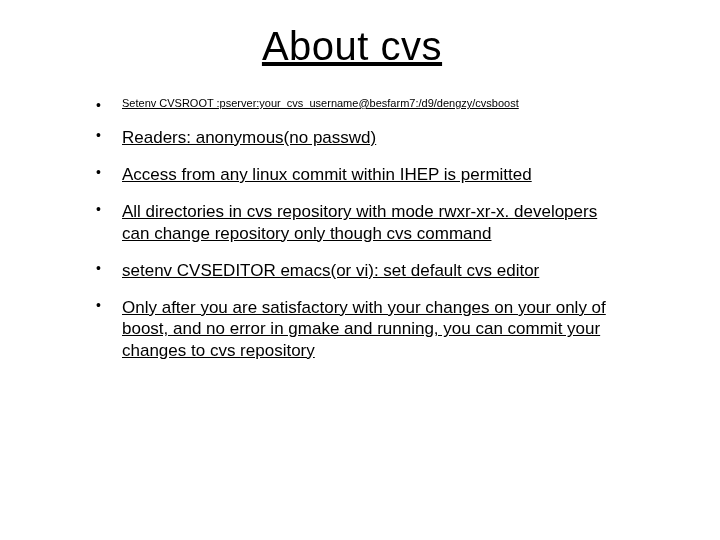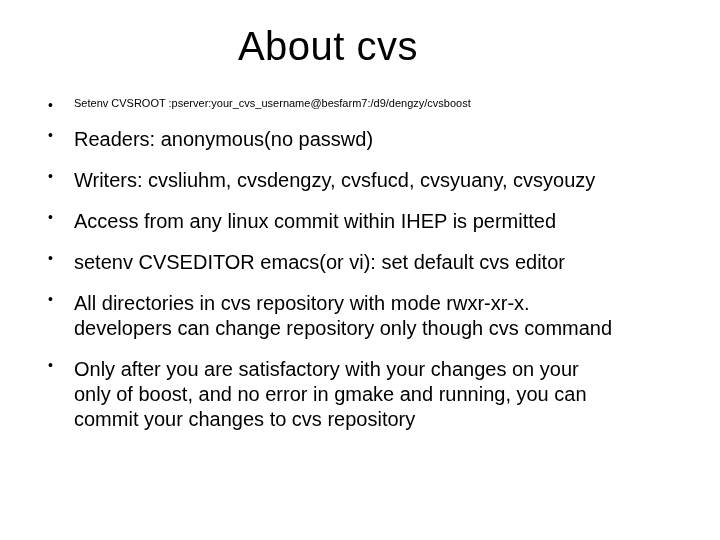--- a/index.html
+++ b/index.html
@@ -8,21 +8,22 @@
     width: 720px;
     height: 540px;
     background: #ffffff;
     font-family: Arial, Helvetica, sans-serif;
     color: #000;
   }
   .slide {
     box-sizing: border-box;
     width: 680px;
     height: 540px;
-    padding: 18px 48px 0 24px;
+    padding: 18px 48px 0 72px;
+    text-decoration: underline;
   }
   .title {
     text-align: center;
     font-size: 40px;
     font-weight: 400;
     margin: 6px 0 28px 0;
     letter-spacing: 0.5px;
   }
   ul.bullets {
     list-style: none;
@@ -44,44 +45,43 @@
     line-height: inherit;
   }
   .b-small {
     font-size: 11px;
     margin-bottom: 22px;
   }
   .b-small::before {
     font-size: 9px;
   }
   .b-reg {
-    font-size: 20px;
+    font-size: 17px;
   }
   .gap-after { margin-bottom: 26px; }
   .tight { margin-bottom: 2px; }
   .last-tight { margin-bottom: 26px; }
 </style>
 </head>
 <body>
 
 <div class="slide">
 
   <div class="title">About cvs</div>
 
   <ul class="bullets">
 
     <li class="b-small">Setenv CVSROOT :pserver:your_cvs_username@besfarm7:/d9/dengzy/cvsboost</li>
 
     <li class="b-reg tight">Readers: anonymous(no passwd)</li>
 
-    <li class="b-reg last-tight">Writers: cvsliuhm, cvsdengzy, cvsfucd, cvsyuany, cvsyouzy</li>
 
     <li class="b-reg gap-after">Access from any linux commit within IHEP is permitted</li>
 
+    <li class="b-reg gap-after">All directories in cvs repository with mode rwxr-xr-x. developers can change repository only though cvs command</li>
+
     <li class="b-reg gap-after">setenv CVSEDITOR emacs(or vi):  set default cvs editor</li>
-
-    <li class="b-reg gap-after">All directories in cvs repository with mode rwxr-xr-x. developers can change repository only though cvs command</li>
 
     <li class="b-reg">Only after you are satisfactory with your changes on your only of boost, and no error in gmake and running, you can commit your changes to cvs repository</li>
 
   </ul>
 
 </div>
 
 </body></html>

